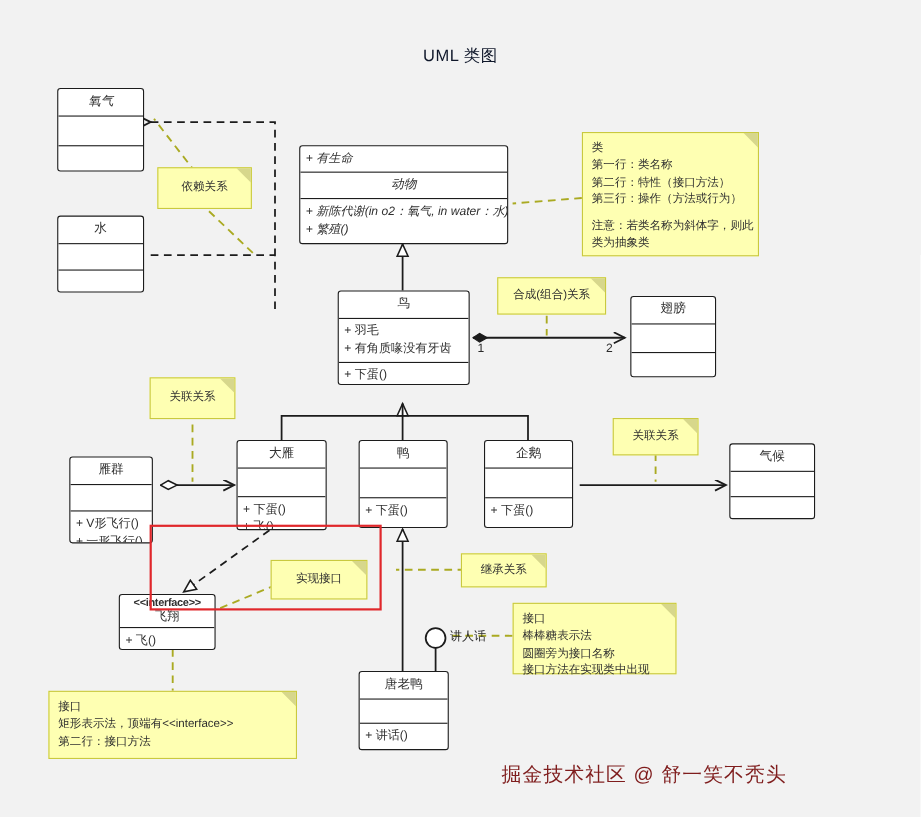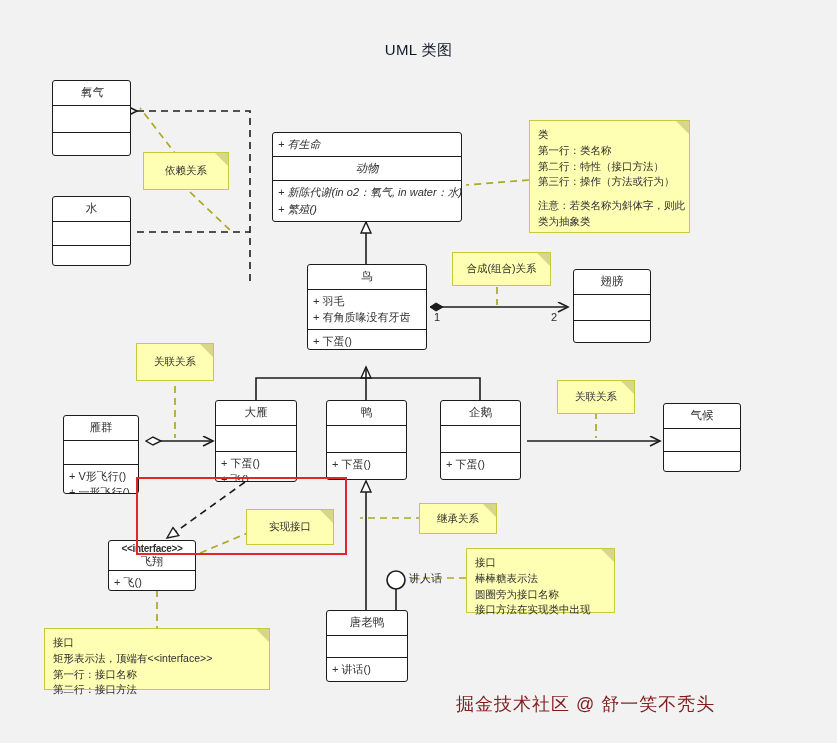--- a/index.html
+++ b/index.html
@@ -360,21 +360,20 @@
 
   <div class="note note-center" style="left:246px; top:509px; width:88px; height:36px;">
     <span class="fold"></span>
     <span class="note-line">实现接口</span>
   </div>
 
   <div class="note" style="left:44px; top:628px; width:226px; height:62px;">
     <span class="fold"></span>
     <div class="note-line">接口</div>
     <div class="note-line">矩形表示法，顶端有&lt;&lt;interface&gt;&gt;</div>
-    <div class="note-line">第一行：接口名称</div>
     <div class="note-line">第二行：接口方法</div>
   </div>
 
   <div class="note" style="left:466px; top:548px; width:149px; height:65px;">
     <span class="fold"></span>
     <div class="note-line">接口</div>
     <div class="note-line">棒棒糖表示法</div>
     <div class="note-line">圆圈旁为接口名称</div>
     <div class="note-line">接口方法在实现类中出现</div>
   </div>

